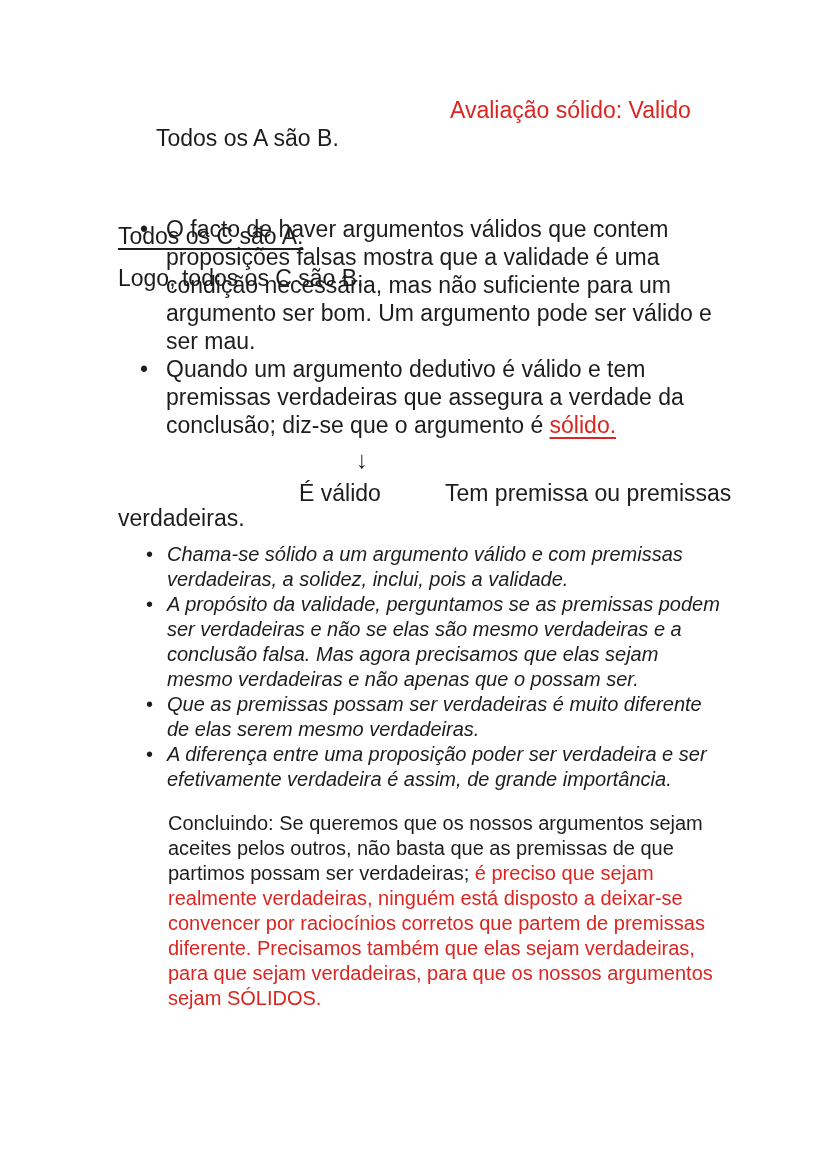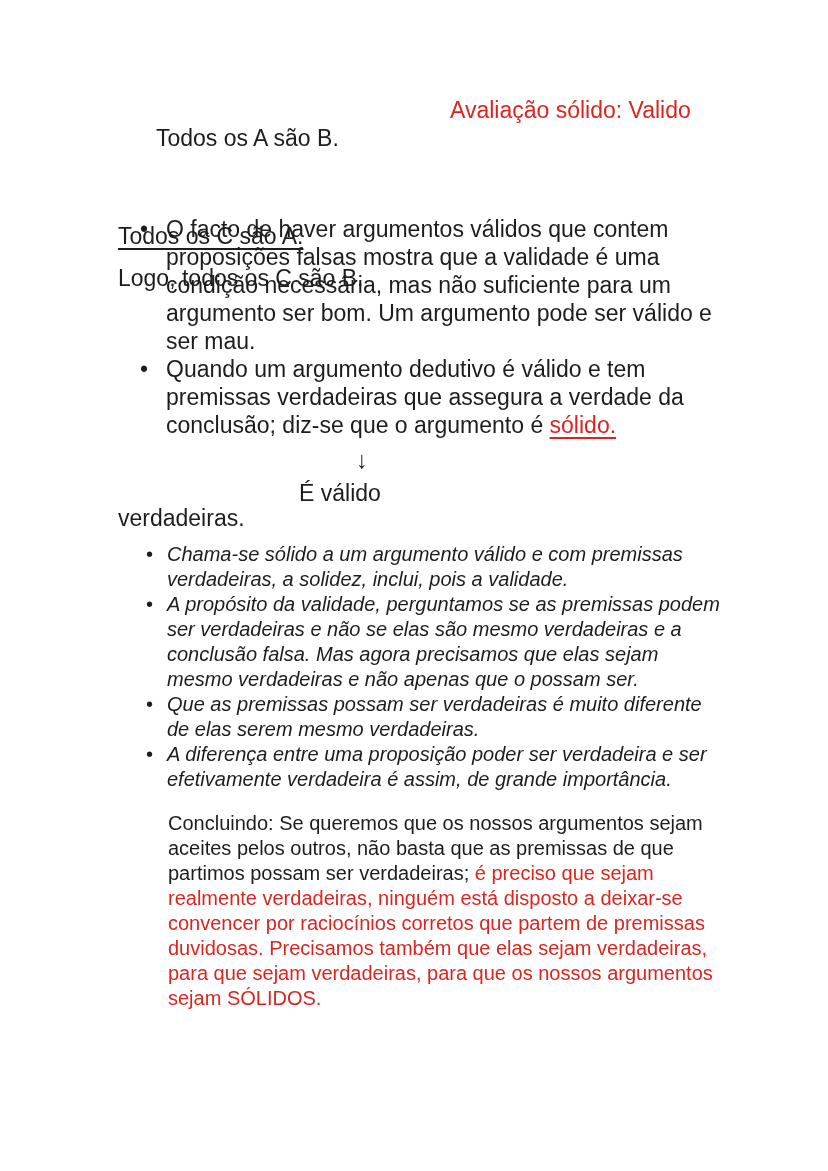--- a/index.html
+++ b/index.html
@@ -67,20 +67,21 @@
       <span class="marker">•</span>
       <span class="btext"><span>Quando um argumento dedutivo é válido e tem
 premissas verdadeiras que assegura a verdade da
 conclusão; diz-se que o argumento é </span><span class="red underlined">sólido.</span></span>
     </div>
   </div>
 
   <div class="arrow">↓</div>
 
   <span class="diagram-left">É válido</span>
+  <span class="diagram-right">Tem premissa ou premissas</span>
   <div class="diagram-wrap">verdadeiras.</div>
 
   <div class="secondary-bullets">
     <div class="bullet-item">
       <span class="marker">•</span>
       <span class="btext">Chama-se sólido a um argumento válido e com premissas
 verdadeiras, a solidez, inclui, pois a validade.</span>
     </div>
     <div class="bullet-item">
       <span class="marker">•</span>
@@ -99,17 +100,17 @@
       <span class="btext">A diferença entre uma proposição poder ser verdadeira e ser
 efetivamente verdadeira é assim, de grande importância.</span>
     </div>
   </div>
 
   <div class="conclusion-par"><span>Concluindo: Se queremos que os nossos argumentos sejam
 aceites pelos outros, não basta que as premissas de que
 partimos possam ser verdadeiras; </span><span class="red">é preciso que sejam
 realmente verdadeiras, ninguém está disposto a deixar-se
 convencer por raciocínios corretos que partem de premissas
-duvidosas. Precisamos também que elas sejam verdadeiras,
+diferente. Precisamos também que elas sejam verdadeiras,
 para que sejam verdadeiras, para que os nossos argumentos
 sejam SÓLIDOS.</span></div>
 
 </div>
 
 </body></html>

